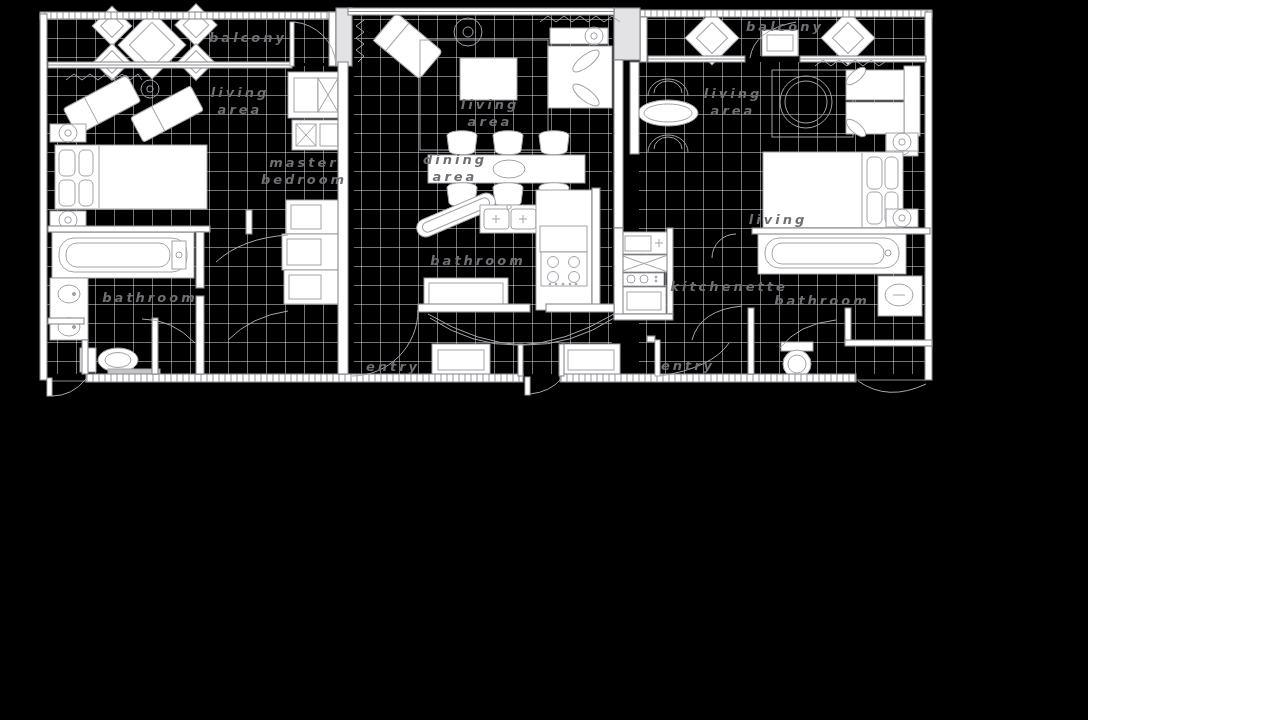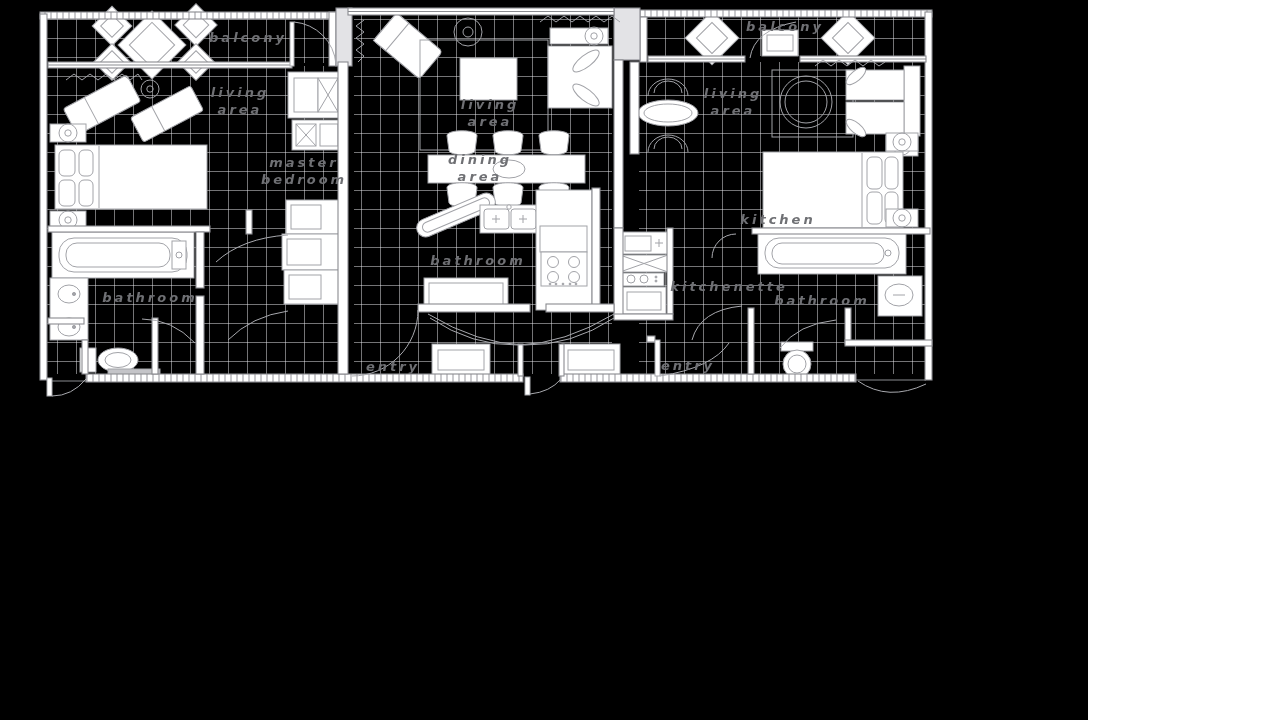--- a/index.html
+++ b/index.html
@@ -366,21 +366,21 @@
     <polyline points="815,66 823,60 831,66 839,60 847,66 855,60 863,66 871,60 879,66 885,62"></polyline>
   </g>
 </svg>
 
   <div class="lbl" style="left:248px; top:38px;">balcony</div>
   <div class="lbl wrap" style="left:240px; top:102px; width:70px;">living area</div>
   <div class="lbl wrap" style="left:304px; top:172px; width:92px;">master bedroom</div>
   <div class="lbl" style="left:150px; top:298px;">bathroom</div>
   <div class="lbl" style="left:393px; top:367px;">entry</div>
   <div class="lbl wrap" style="left:490px; top:114px; width:70px;">living area</div>
-  <div class="lbl wrap" style="left:480px; top:169px; width:70px;">dining area</div>
+  <div class="lbl wrap" style="left:455px; top:169px; width:70px;">dining area</div>
   <div class="lbl" style="left:478px; top:261px;">bathroom</div>
   <div class="lbl" style="left:785px; top:27px;">balcony</div>
   <div class="lbl wrap" style="left:733px; top:103px; width:70px;">living area</div>
-  <div class="lbl" style="left:778px; top:220px;">kitchen</div>
+  <div class="lbl" style="left:778px; top:220px;">living</div>
   <div class="lbl" style="left:729px; top:287px;text-align:right;">kitchenette</div>
   <div class="lbl" style="left:822px; top:301px;">bathroom</div>
   <div class="lbl" style="left:688px; top:366px;">entry</div>
 </div>
 
 </body></html>

